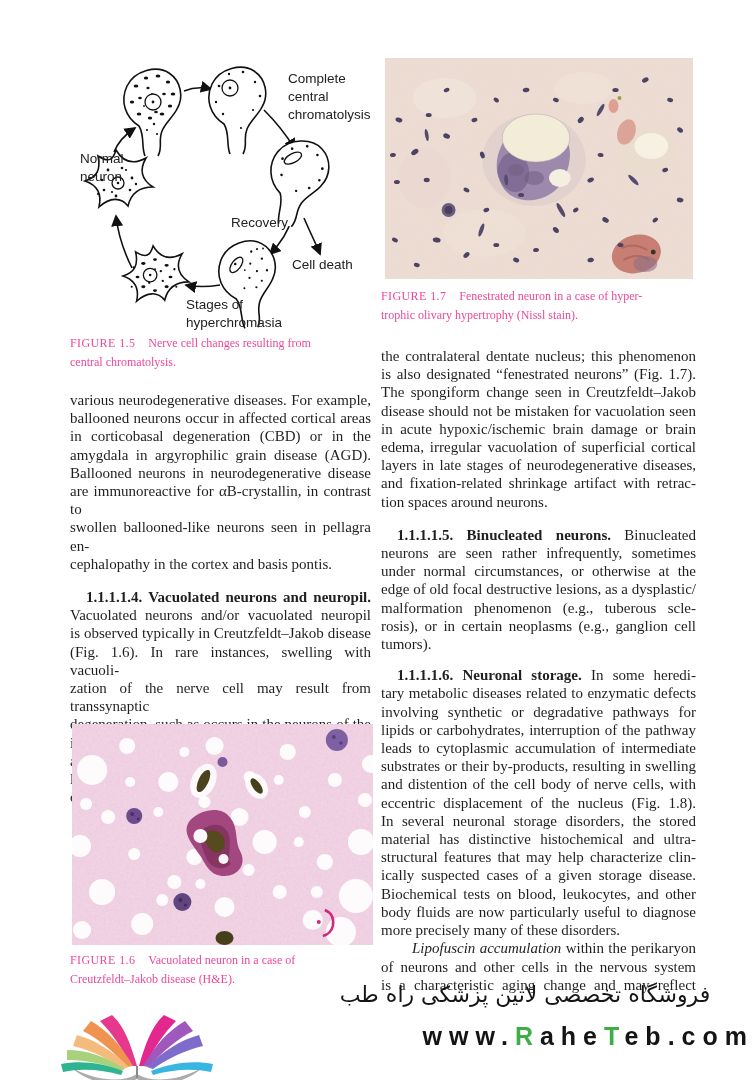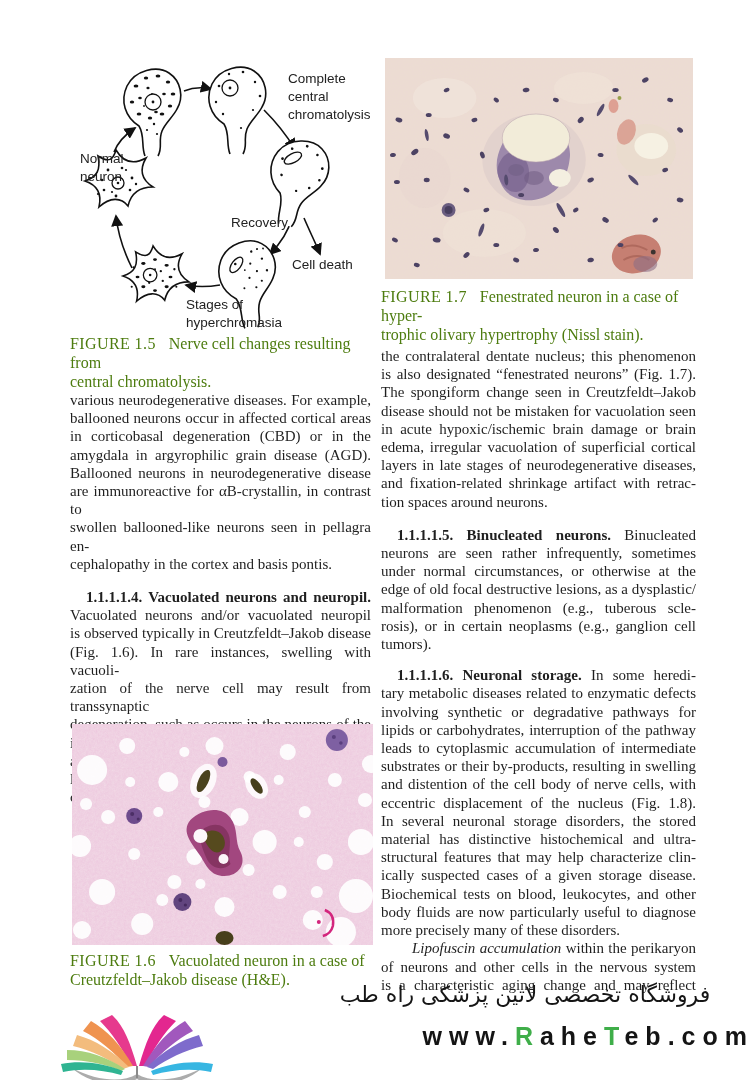--- a/index.html
+++ b/index.html
@@ -7,21 +7,21 @@
        font-family:"Liberation Serif", serif;color:#1f1f1f;}
   .abs{position:absolute;}
   .col{font-size:15px;line-height:18.2px;}
   .jpara .jline{text-align:justify;text-align-last:justify;}
   .jpara .jline.last{text-align-last:left;}
   .indent{text-indent:16px;}
   .gap15{margin-top:15px;font-family:Liberation Serif, serif;}
   .gap13{margin-top:13px;}
   b{font-weight:bold;}
   i{font-style:italic;margin-left:15px;}
-  .caption{font-size:16px;line-height:19px;color:#4d7c0f;}
+  .caption{font-size:12px;line-height:19px;color:#ec4899;}
   .figlabel{letter-spacing:.4px;margin-right:13px;}
   .dlabel{position:absolute;font-family:"Liberation Sans", sans-serif;font-size:13.5px;
           line-height:18px;color:#222;white-space:nowrap;}
   .photo{display:block;}
   .fa{position:absolute;left:300px;right:6px;top:982px;text-align:center;direction:rtl;
       font-family:"DejaVu Sans", sans-serif;font-weight:normal;font-size:22px;color:#151515;}
   .url{position:absolute;left:300px;right:2px;top:1022px;text-align:right;
        font-family:"Liberation Sans", sans-serif;font-weight:bold;font-size:25px;
        letter-spacing:7px;color:#141414;}
   .url .g{color:#3fae49;}

